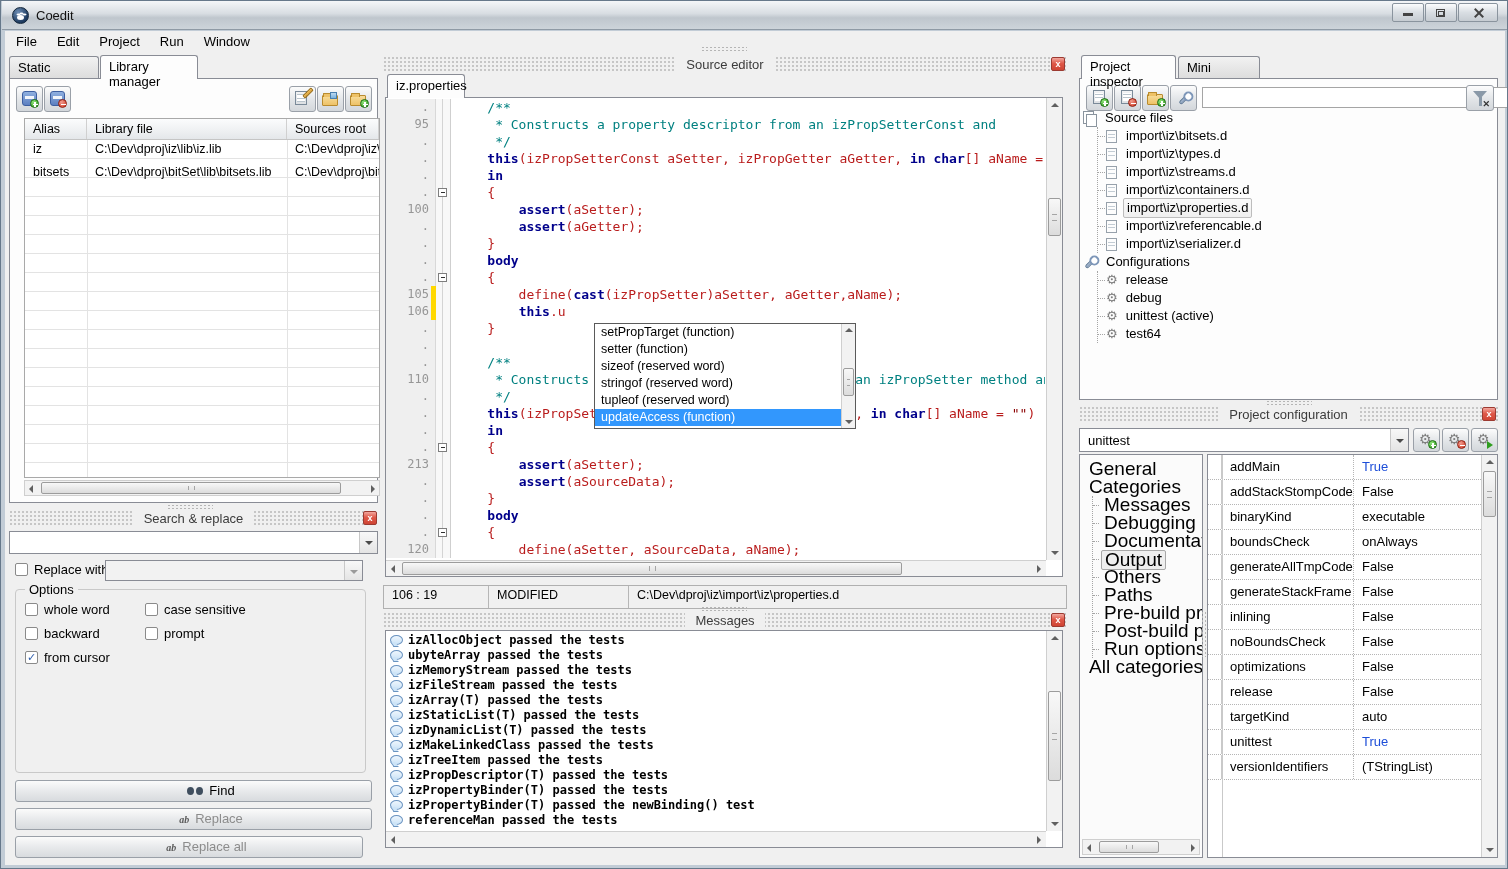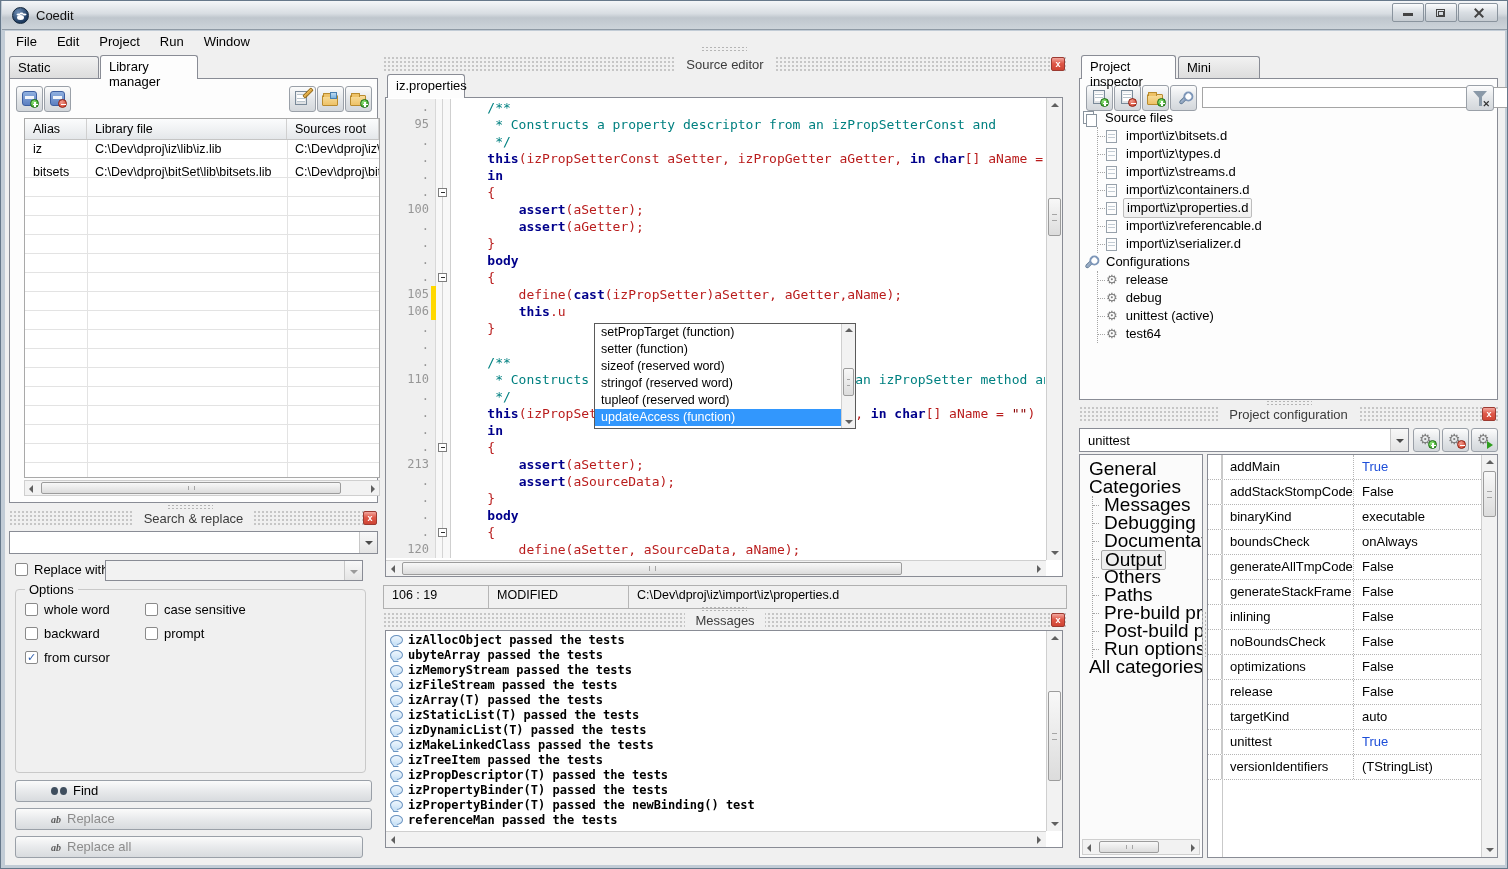--- a/index.html
+++ b/index.html
@@ -48,21 +48,21 @@
      background:linear-gradient(#f8f8f8,#e4e4e4);}
   .combo.disabled{background:#f2f2f2;}
   .arr{width:0;height:0;border:4px solid transparent;position:absolute;}
   .arr.down{border-top-color:#4a4a4a;border-bottom:none;left:5px;top:9px;}
   .arr.down.dim{border-top-color:#9a9a9a;}
   .checkbox{position:absolute;width:13px;height:13px;background:#fff;border:1px solid #8a8a8a;border-radius:2px;
      font:bold 11px/12px "DejaVu Sans",sans-serif;text-align:center;color:#2f5fae;}
   .groupbox{position:absolute;border:1px solid #c9c9c9;border-radius:4px;}
   .grouplabel{position:absolute;background:#f0f0f0;padding:0 4px;font-size:13px;}
   .pushbtn{position:absolute;height:22px;border:1px solid #9aa0a8;border-radius:3px;
-     background:linear-gradient(#fbfbfb,#e6e8ea 55%,#d8dbde);font-size:13px;line-height:20px;padding-left:35px;}
+     background:linear-gradient(#fbfbfb,#e6e8ea 55%,#d8dbde);text-align:center;font-size:13px;line-height:20px;padding-left:35px;}
   .pushbtn.disabled{color:#8c8c8c;}
   
   .sbtrack{position:absolute;background:#f2f2f2;border:1px solid #cfcfcf;}
   .sbthumb{position:absolute;background:linear-gradient(#f8f8f8,#dcdcdc);border:1px solid #9c9c9c;border-radius:2px;}
   .sbthumb.h::after{content:"";position:absolute;left:50%;top:3px;bottom:3px;width:5px;margin-left:-3px;
      border-left:1px solid #a5a5a5;border-right:1px solid #a5a5a5;}
   .sbthumb.v::after{content:"";position:absolute;top:50%;left:3px;right:3px;height:5px;margin-top:-3px;
      border-top:1px solid #a5a5a5;border-bottom:1px solid #a5a5a5;}
   .sbarr{position:absolute;width:0;height:0;border:4px solid transparent;}
   .sbarr.l{border-right-color:#606060;border-left:none;}

